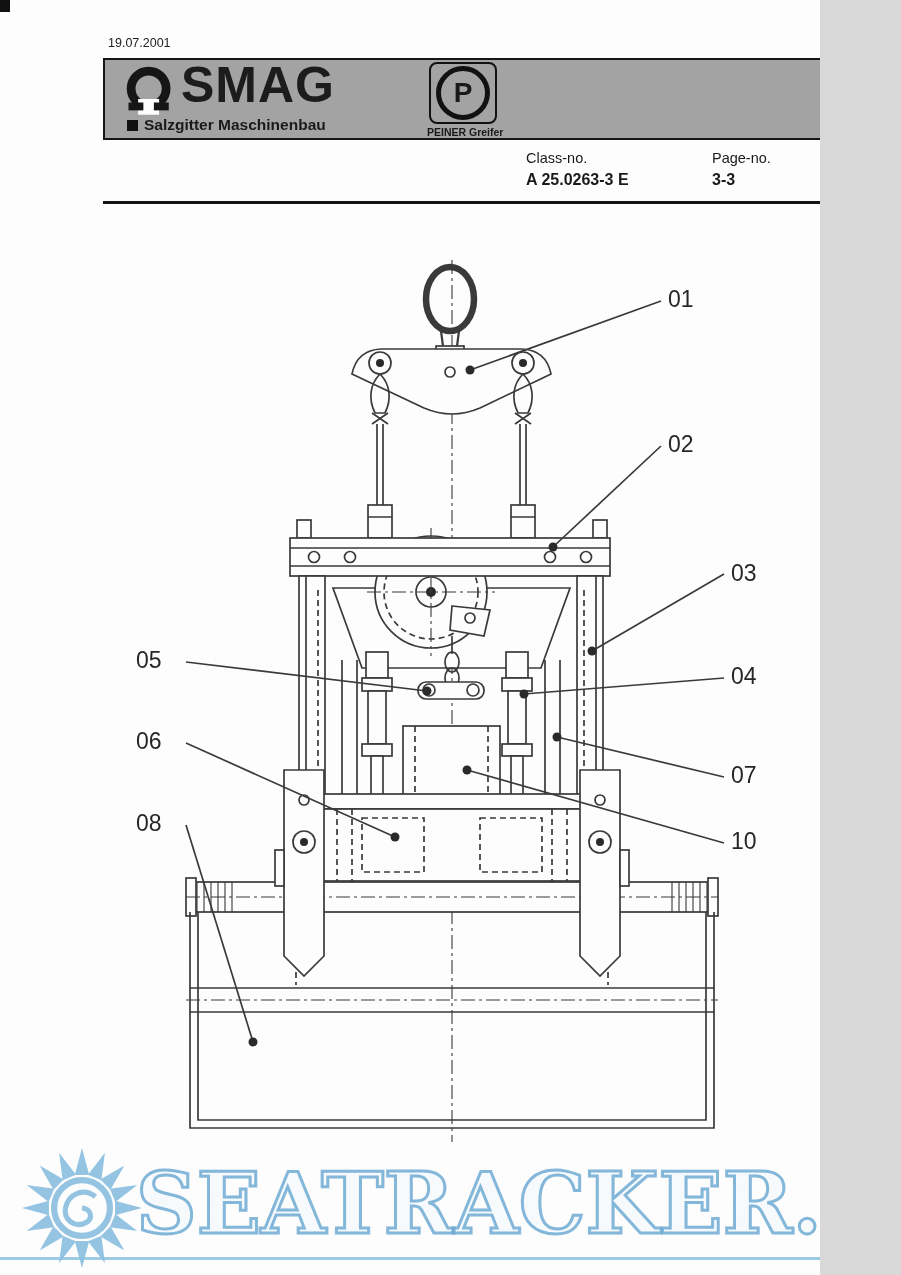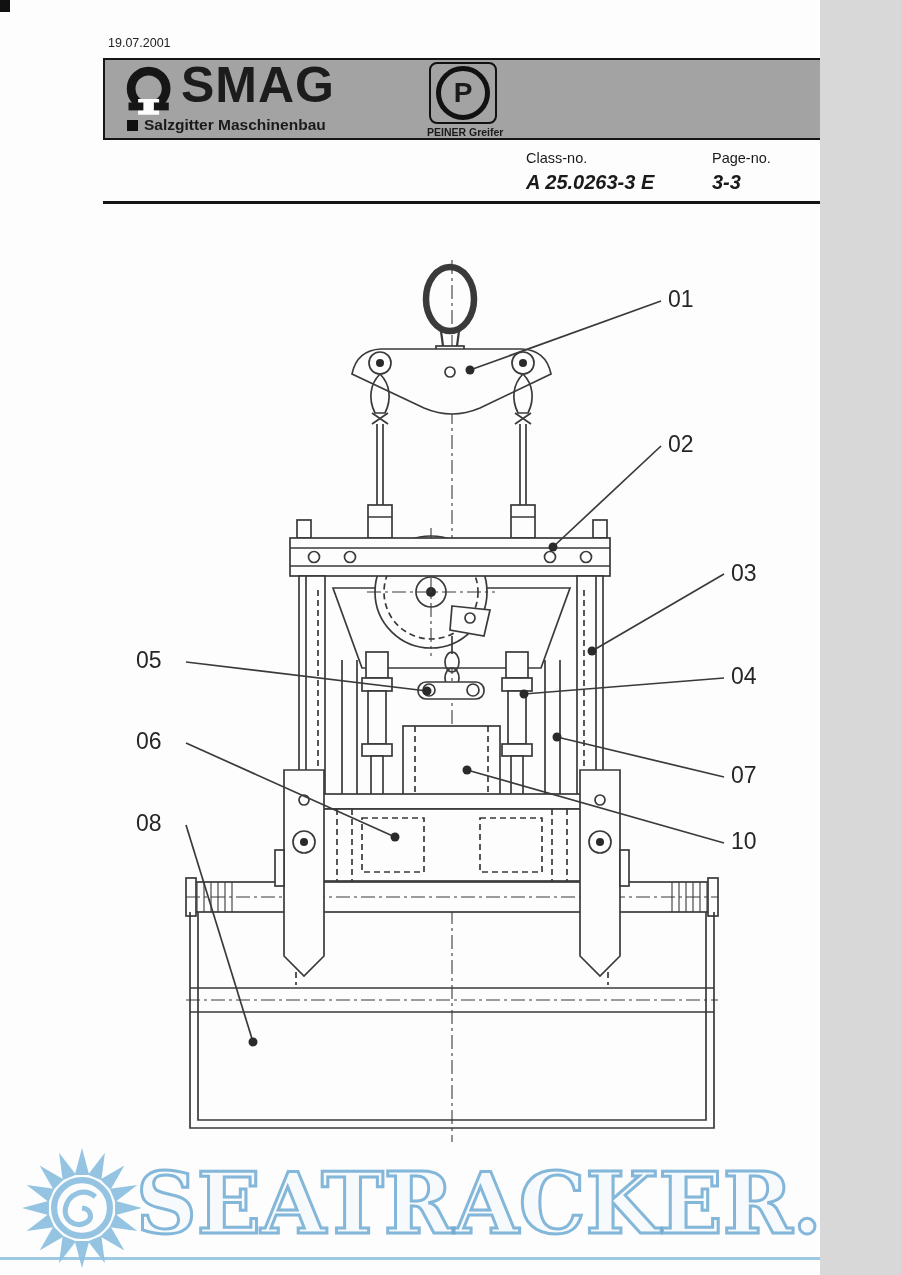--- a/index.html
+++ b/index.html
@@ -21,21 +21,21 @@
   .peiner-circle{width:44px;height:44px;border:5px solid #111;border-radius:50%;display:flex;align-items:center;justify-content:center;font-size:28px;font-weight:700;}
   .peiner-caption{margin-top:2px;font-size:10.5px;font-weight:700;white-space:nowrap;}
   .doc-title{position:absolute;left:402px;top:10px;width:346px;text-align:center;}
   .title1{font-size:23px;font-weight:700;}
   .title2{font-size:23px;font-weight:700;letter-spacing:9px;margin-top:7px;}
 
   
   .meta-col{position:absolute;top:150px;}
   .meta-class{left:526px;} .meta-page{left:712px;}
   .meta-label{font-size:14.5px;}
-  .meta-value{font-size:20px;font-weight:700;margin-top:5px;font-style:italic;}
+  .meta-value{font-size:16px;font-weight:700;margin-top:5px;}
   .rule{position:absolute;left:103px;top:201px;width:758px;height:2.5px;background:#151515;}
 
   
   .drawing{position:absolute;left:0;top:0;}
   .drawing path,.drawing rect,.drawing circle,.drawing ellipse,.drawing polygon{stroke:#3a3a3a;stroke-width:1.7;fill:none;}
   .drawing .w{fill:#fdfdfd;}
   .drawing .f{fill:#2a2a2a;stroke:none;}
   .drawing .dash{stroke-dasharray:6 4;}
   .drawing .cline{stroke-dasharray:14 4 3 4;stroke-width:1.1;}
   .drawing .thin{stroke-width:1.1;}

